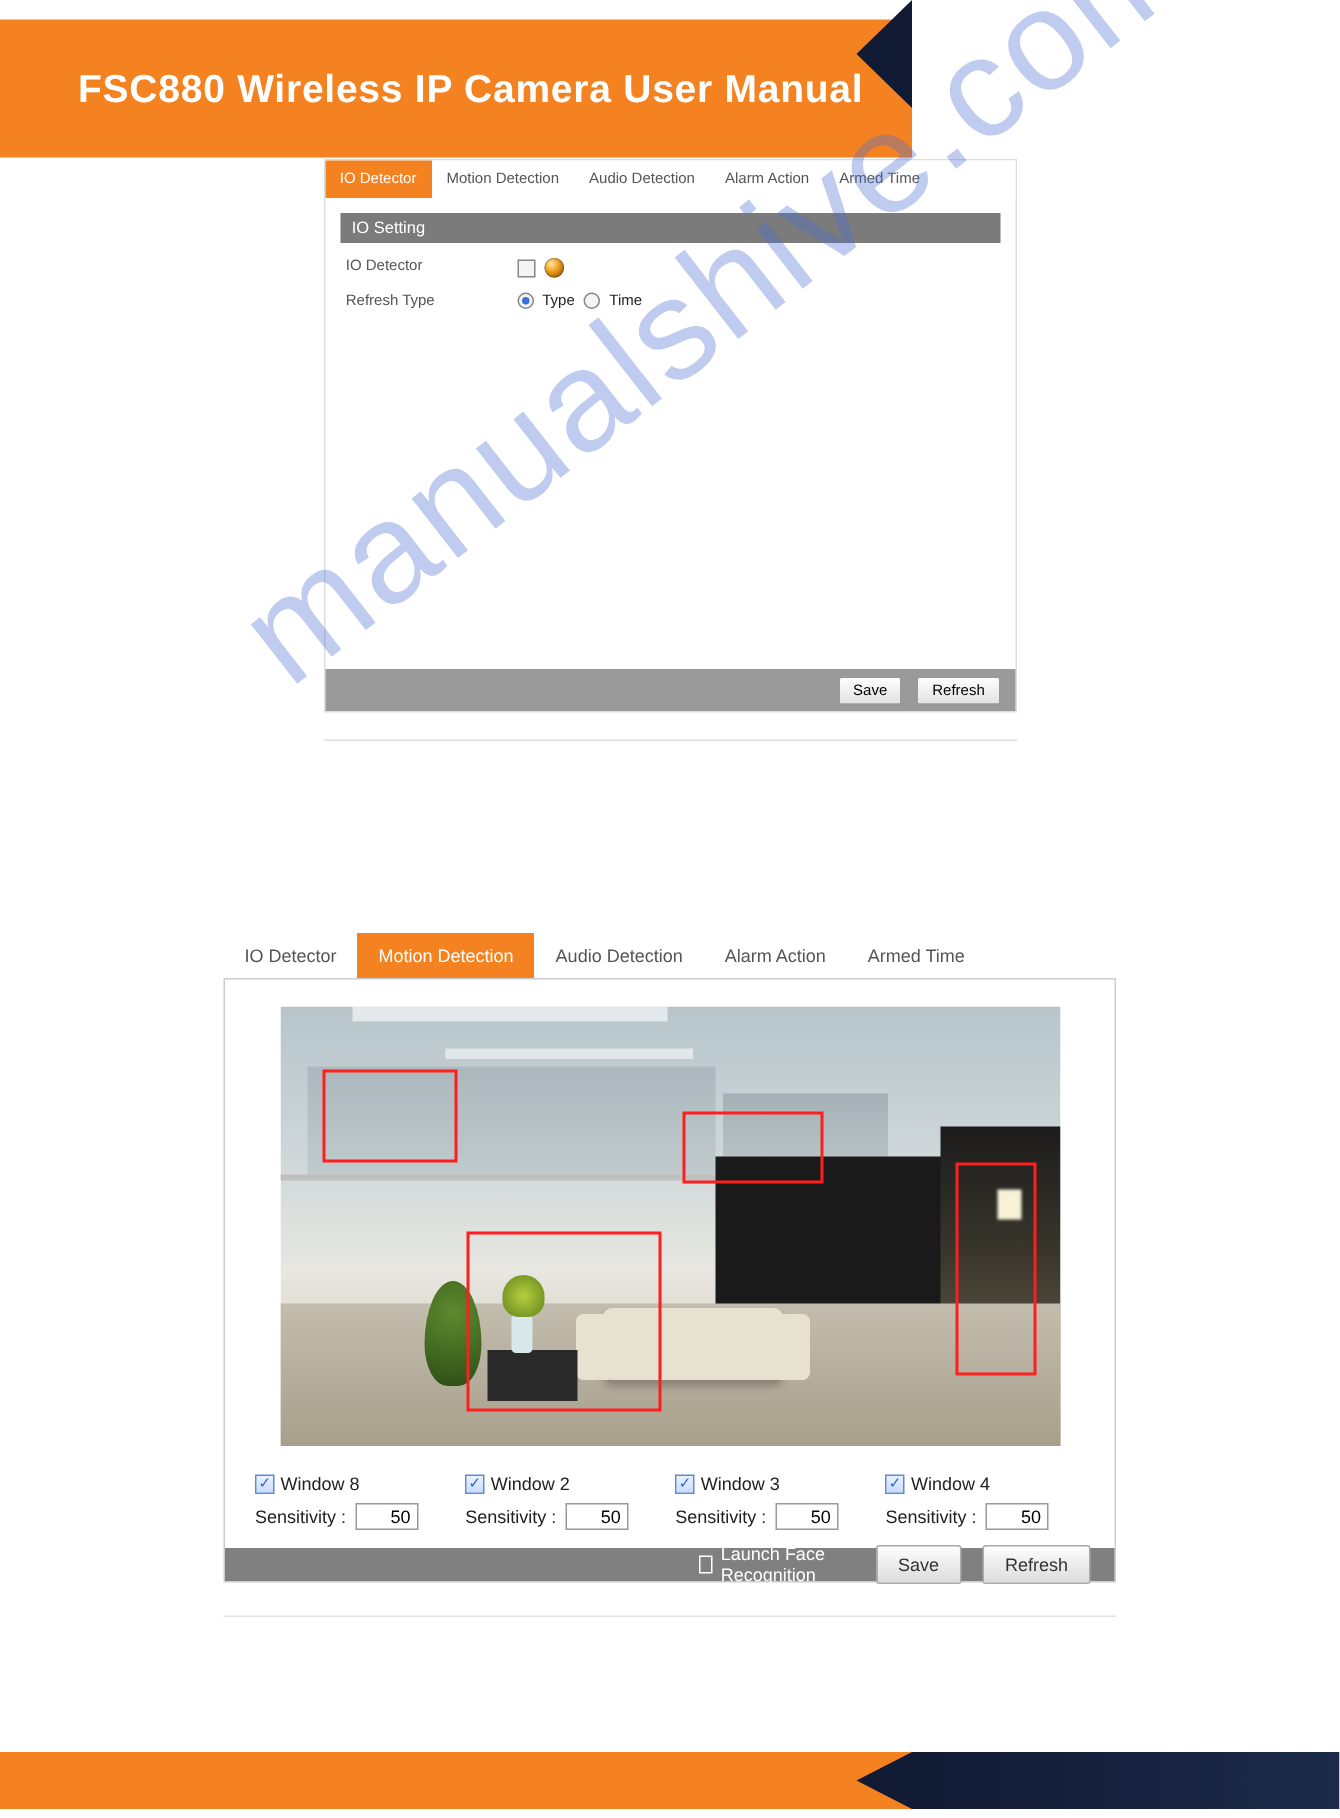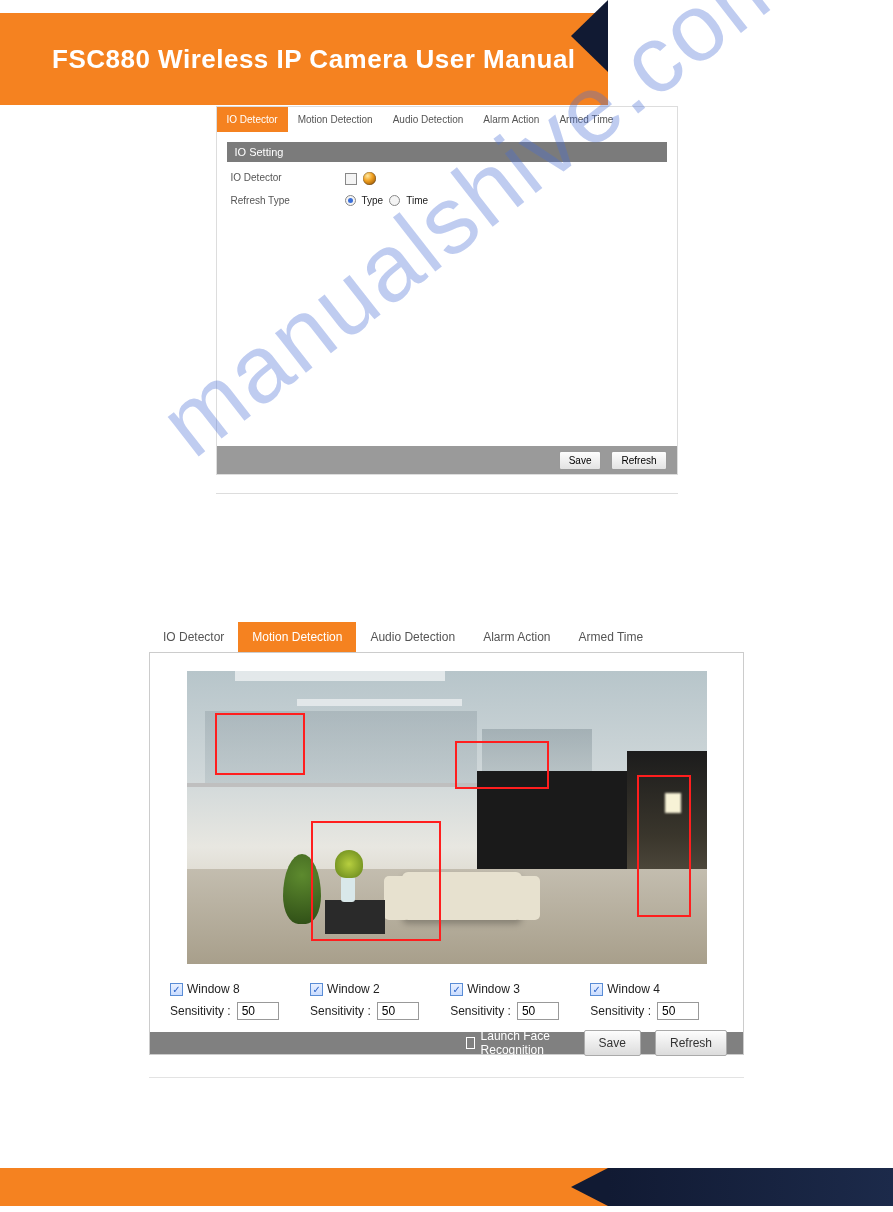--- a/index.html
+++ b/index.html
@@ -62,21 +62,21 @@
   .dzone { position:absolute; border:2px solid #ff1e1e; background:transparent; }
   .z1 { left:28px;  top:42px;  width:90px;  height:62px; }
   .z2 { left:268px; top:70px;  width:94px;  height:48px; }
   .z3 { left:124px; top:150px; width:130px; height:120px; }
   .z4 { left:450px; top:104px; width:54px;  height:142px; }
   .wins { display:flex; justify-content:space-between; margin:18px 2px 0; font-size:12px; }
   .wcol { width:24%; }
   .wlbl { display:flex; align-items:center; gap:4px; margin-bottom:6px;}
   .chk2 { width:13px; height:13px; border:1px solid #5a8dd6; background:linear-gradient(#eaf1ff,#c9dcff); display:inline-flex; align-items:center; justify-content:center; font-size:10px; color:#2a63c9; }
   .sens { display:flex; align-items:center; gap:6px; font-size:12px;}
-  .sensin { width:42px; height:18px; border:1px solid #999; font-size:12px; text-align:left; padding:0 4px; background:#fff;}
+  .sensin { width:42px; height:18px; border:1px solid #999; font-size:12px; text-align:right; padding:0 4px; background:#fff;}
   .footer2 { background:#808080; color:#fff; margin:12px -18px -14px; height:22px; display:flex; align-items:center; justify-content:flex-end; padding:0 16px; gap:14px; font-size:12px;}
   .footer2 .chk3 { width:12px; height:12px; border:1px solid #fff; background:#808080; display:inline-block;}
   .footer2 .lfr { display:flex; align-items:center; gap:6px; margin-right:auto; margin-left:300px;}
   .btn2 { border:1px solid #aaa; background:linear-gradient(#fdfdfd,#dcdcdc); color:#333; font-size:12px; padding:5px 14px; border-radius:2px; cursor:pointer;}
   .hr2 { border:none; border-top:1px solid #e3e3e3; width:595px; margin:22px auto 0;}
   
   .bottom { margin-top:90px; width:893px; height:38px; position:relative;}
   .bottom .o { position:absolute; left:0; top:0; width:608px; height:38px; background:#f58220;}
   .bottom .n { position:absolute; right:0; top:0; width:285px; height:38px; background:linear-gradient(90deg,#111a33 0%, #1c2a4a 100%);}
   .bottom .c { position:absolute; left:571px; top:0; width:0; height:0; border-top:19px solid transparent; border-bottom:19px solid transparent; border-right:37px solid #111a33;}

